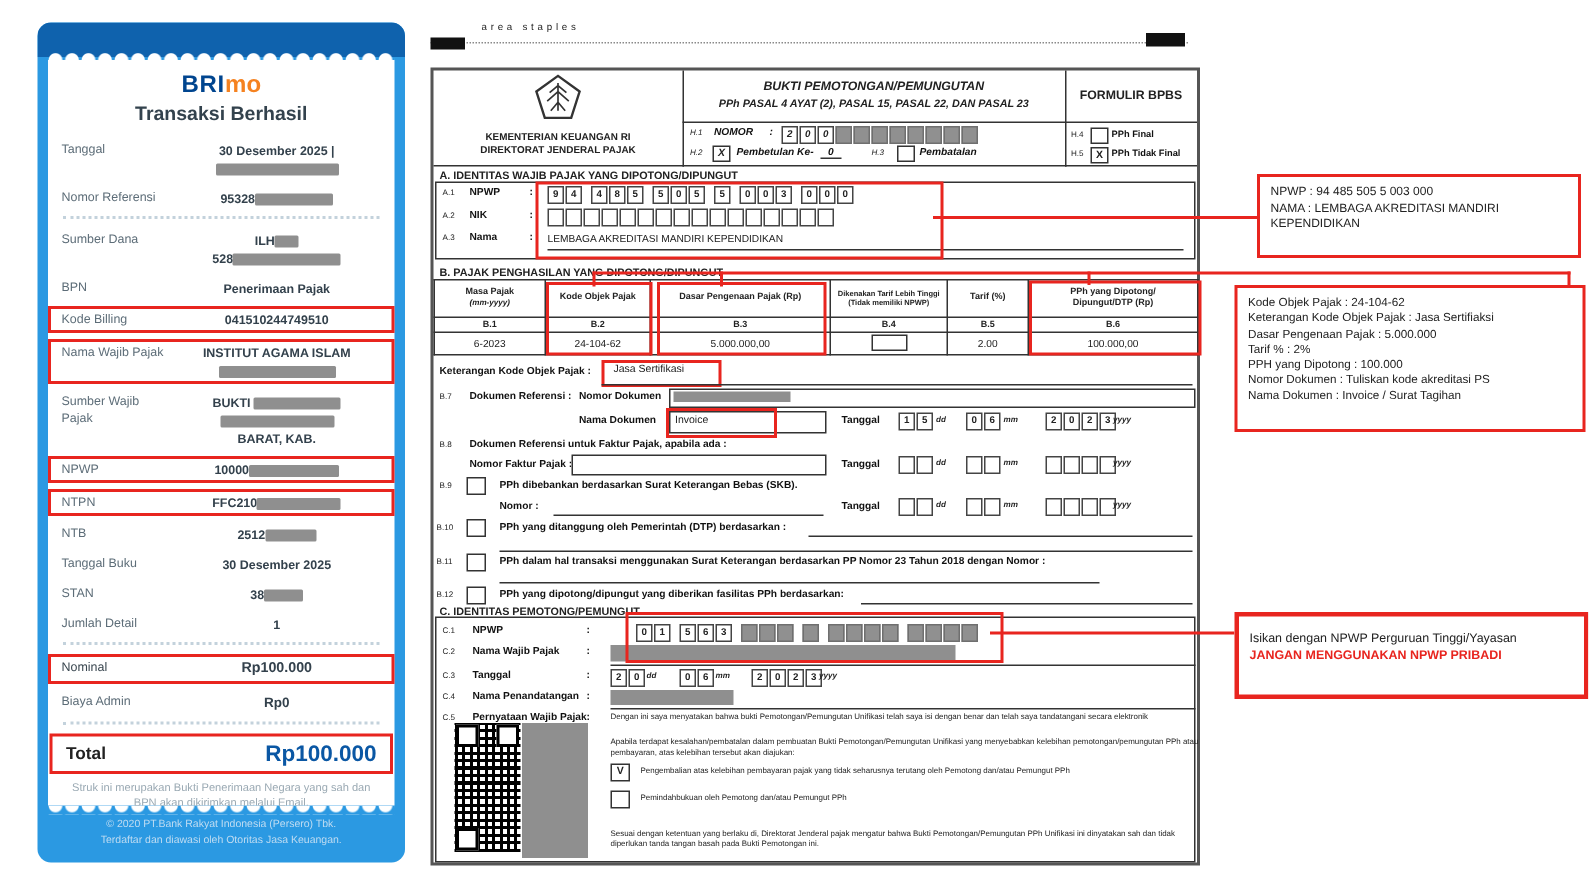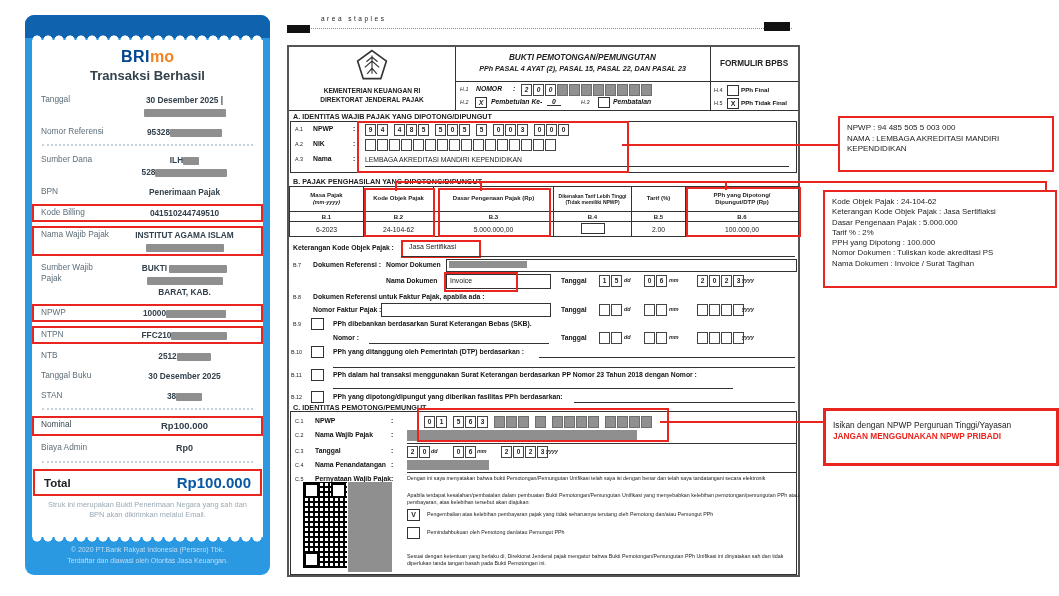--- a/index.html
+++ b/index.html
@@ -140,20 +140,24 @@
         <div class="rvalue"><span>2512</span><span class="bar" style="width:34px"></span></div>
       </div>
       <div class="rrow">
         <span class="rlabel">Tanggal Buku</span>
         <div class="rvalue"><span>30 Desember 2025</span></div>
       </div>
       <div class="rrow">
         <span class="rlabel">STAN</span>
         <div class="rvalue"><span>38</span><span class="bar" style="width:26px"></span></div>
       </div>
+      <div class="rrow">
+        <span class="rlabel">Jumlah Detail</span>
+        <div class="rvalue"><span>1</span></div>
+      </div>
       <div class="dotsep"></div>
       <div class="rrow red-row">
         <span class="rlabel" style="color:#3a4750">Nominal</span>
         <div class="rvalue" style="font-size:9.5px"><span>Rp100.000</span></div>
       </div>
       <div class="rrow">
         <span class="rlabel">Biaya Admin</span>
         <div class="rvalue" style="font-size:9px"><span>Rp0</span></div>
       </div>
       <div class="dotsep"></div>

